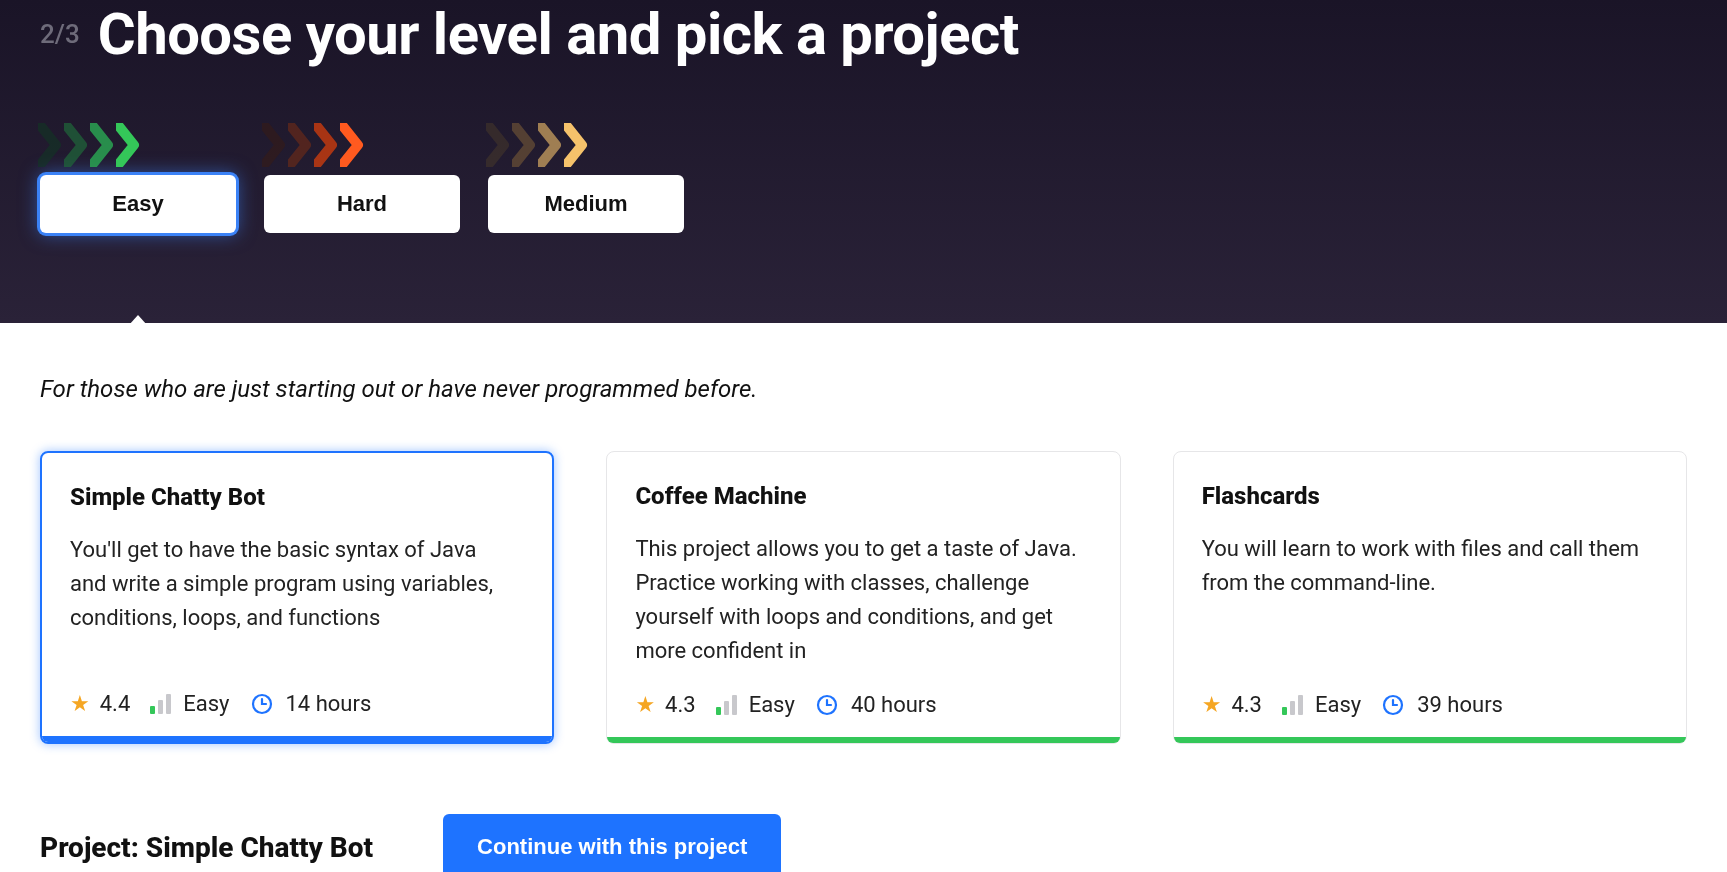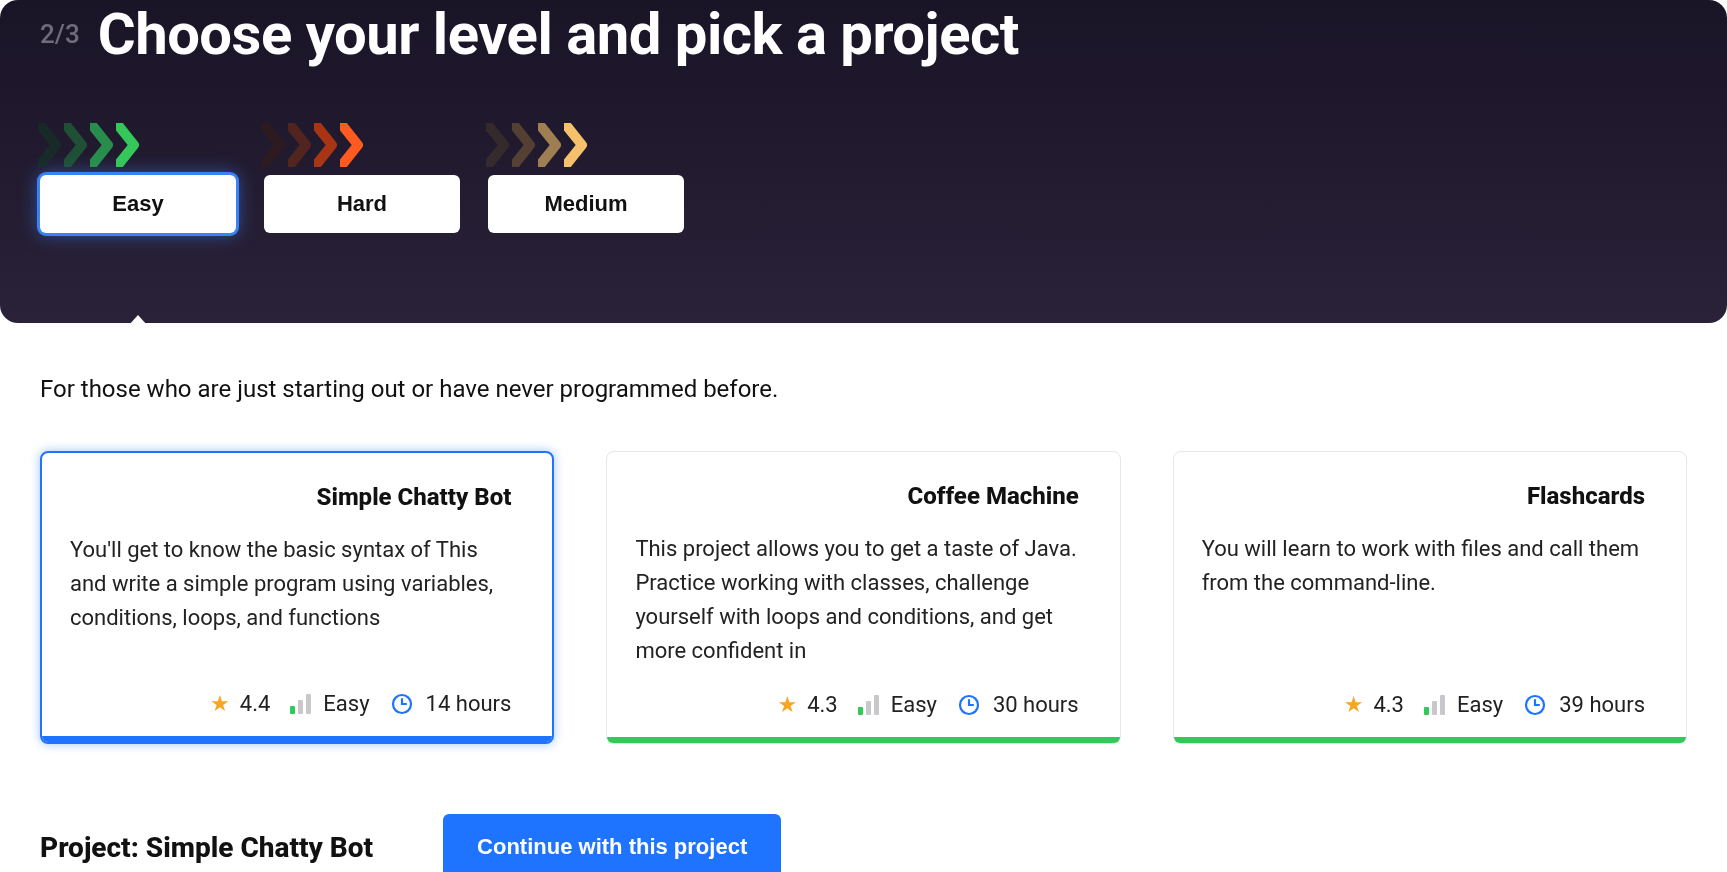--- a/index.html
+++ b/index.html
@@ -6,21 +6,20 @@
   body {
     font-family: -apple-system, BlinkMacSystemFont, "Segoe UI", Roboto, Helvetica, Arial, sans-serif;
     background: #fff;
     color: #111;
     width: 1727px;
   }
   .hero {
     background: linear-gradient(180deg, #1a1427 0%, #2a2238 100%);
     padding: 0 40px 90px 40px;
     position: relative;
-    border-radius: 18px;
   }
   .hero-title-row {
     display: flex;
     align-items: center;
     gap: 18px;
   }
   .step-counter {
     color: #6e6b7a;
     font-size: 26px;
     font-weight: 500;
@@ -80,35 +79,35 @@
     border-right: 18px solid transparent;
     border-bottom: 20px solid #fff;
   }
   .content {
     padding: 52px 40px 40px 40px;
   }
   .intro {
     font-size: 24px;
     color: #111;
     margin-bottom: 48px;
+    font-style: italic;
   }
   .cards-row {
     display: flex;
     gap: 52px;
   }
   .card {
     width: 530px;
     border: 1px solid #e6e6e8;
     border-radius: 8px;
     padding: 30px 41px 26px 28px;
     position: relative;
     display: flex;
     flex-direction: column;
     min-height: 288px;
-    align-items: flex-end;
   }
   .card.selected {
     border: 2px solid #1e73ff;
     box-shadow: 0 0 10px 1px rgba(30,115,255,0.35);
   }
   .card-accent {
     position: absolute;
     left: 0; right: 0; bottom: 0;
     height: 6px;
     border-radius: 0 0 8px 8px;
@@ -244,21 +243,21 @@
     <button class="level-button">Medium</button>
   </div>
     </div>
 </div>
 
 <div class="content">
   <p class="intro">For those who are just starting out or have never programmed before.</p>
   <div class="cards-row" id="cards-row">
       <div class="card selected">
     <div class="card-title">Simple Chatty Bot</div>
-    <div class="card-desc">You'll get to know the basic syntax of This and write a simple program using variables, conditions, loops, and functions</div>
+    <div class="card-desc">You'll get to have the basic syntax of Java and write a simple program using variables, conditions, loops, and functions</div>
     <div class="card-meta">
       <span class="star-icon">★</span>
       <span>4.4</span>
       <span class="bars">
             <span class="b1"></span>
             <span class="b2"></span>
             <span class="b3"></span>
           </span>
       <span>Easy</span>
       <span class="clock-icon">
@@ -282,21 +281,21 @@
             <span class="b2"></span>
             <span class="b3"></span>
           </span>
       <span>Easy</span>
       <span class="clock-icon">
         <svg width="24" height="24" viewBox="0 0 24 24">
               <circle cx="12" cy="12" r="9" fill="none" stroke="#1e73ff" stroke-width="2.2"></circle>
               <path d="M12 7 L12 12 L16 12" fill="none" stroke="#1e73ff" stroke-width="2.2" stroke-linecap="round"></path>
             </svg>
       </span>
-      <span>30 hours</span>
+      <span>40 hours</span>
     </div>
     <div class="card-accent"></div>
   </div>
       <div class="card">
     <div class="card-title">Flashcards</div>
     <div class="card-desc">You will learn to work with files and call them from the command-line.</div>
     <div class="card-meta">
       <span class="star-icon">★</span>
       <span>4.3</span>
       <span class="bars">

